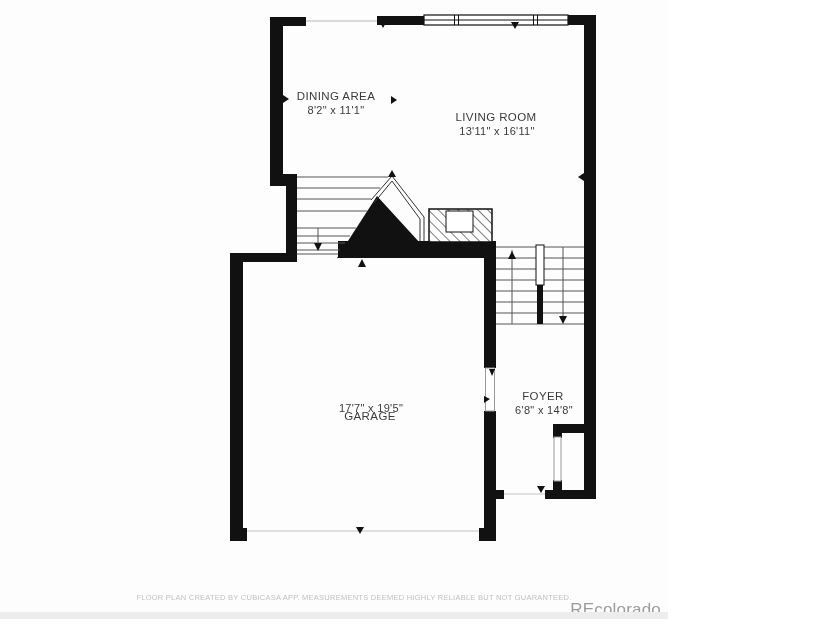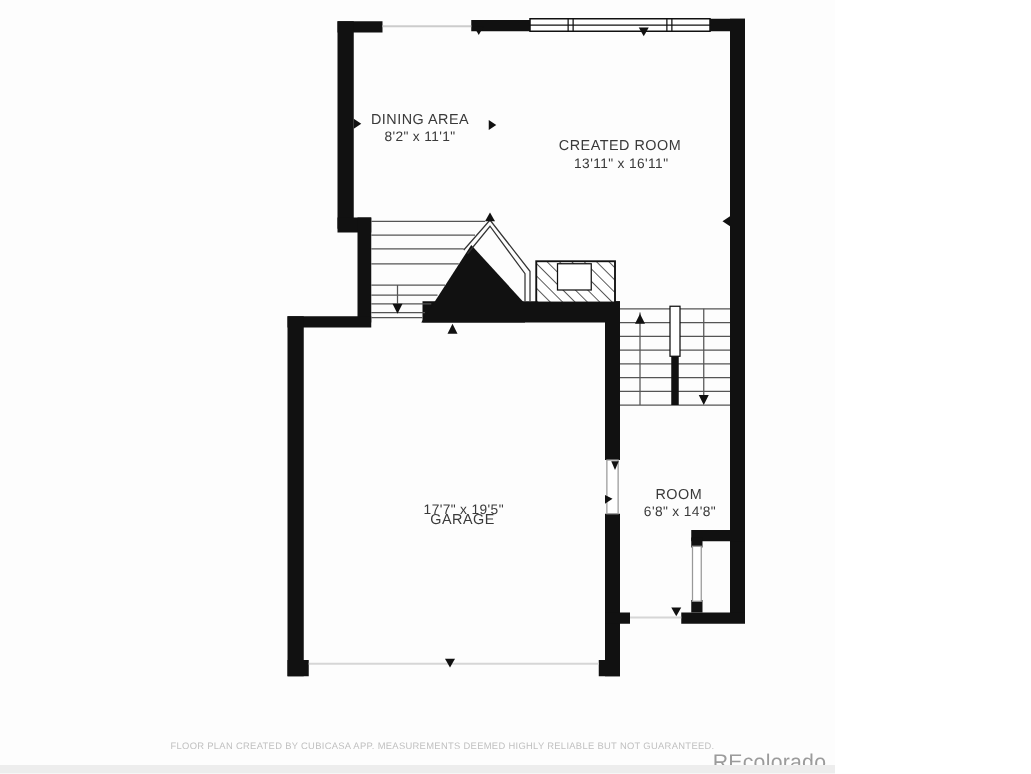--- a/index.html
+++ b/index.html
@@ -149,26 +149,26 @@
       <polygon points="537,486 545,486 541,493"></polygon>
       <polygon points="489,369 495,369 492,376"></polygon>
       <polygon points="484,396 484,403 490,399"></polygon>
       <polygon points="388,177 396,177 392,170"></polygon>
     </g>
   </svg>
 
   <div class="room-label" style="left:336px;top:96px">DINING AREA</div>
   <div class="room-dims" style="left:336px;top:110px">8'2" x 11'1"</div>
 
-  <div class="room-label" style="left:496px;top:117px">CREATED ROOM</div>
+  <div class="room-label" style="left:496px;top:117px">LIVING ROOM</div>
   <div class="room-dims" style="left:497px;top:131px">13'11" x 16'11"</div>
 
   <div class="room-label" style="left:370px;top:416px">GARAGE</div>
   <div class="room-dims" style="left:371px;top:408px">17'7" x 19'5"</div>
 
-  <div class="room-label" style="left:543px;top:396px">ROOM</div>
+  <div class="room-label" style="left:543px;top:396px">FOYER</div>
   <div class="room-dims" style="left:544px;top:410px">6'8" x 14'8"</div>
 
   <div class="footer-note">FLOOR PLAN CREATED BY CUBICASA APP. MEASUREMENTS DEEMED HIGHLY RELIABLE BUT NOT GUARANTEED.</div>
   <div class="watermark">REcolorado</div>
   <div class="bottom-band"></div>
 
 </div>
 
 </body></html>

